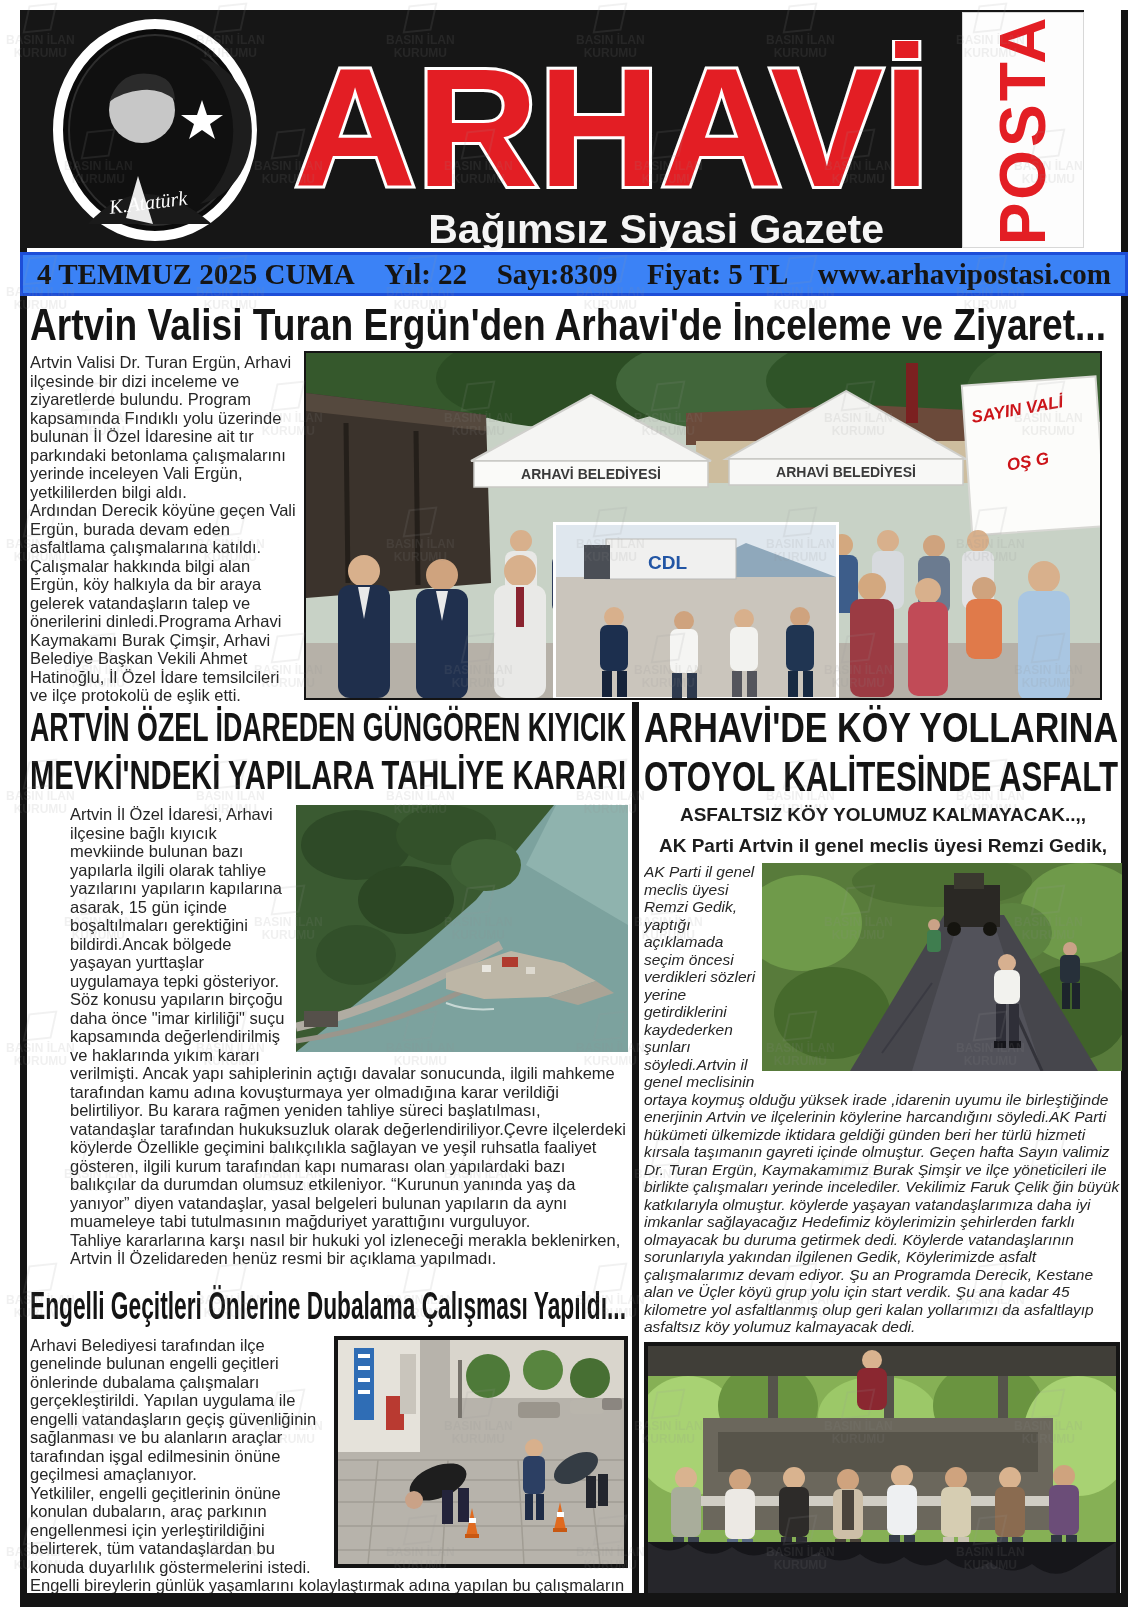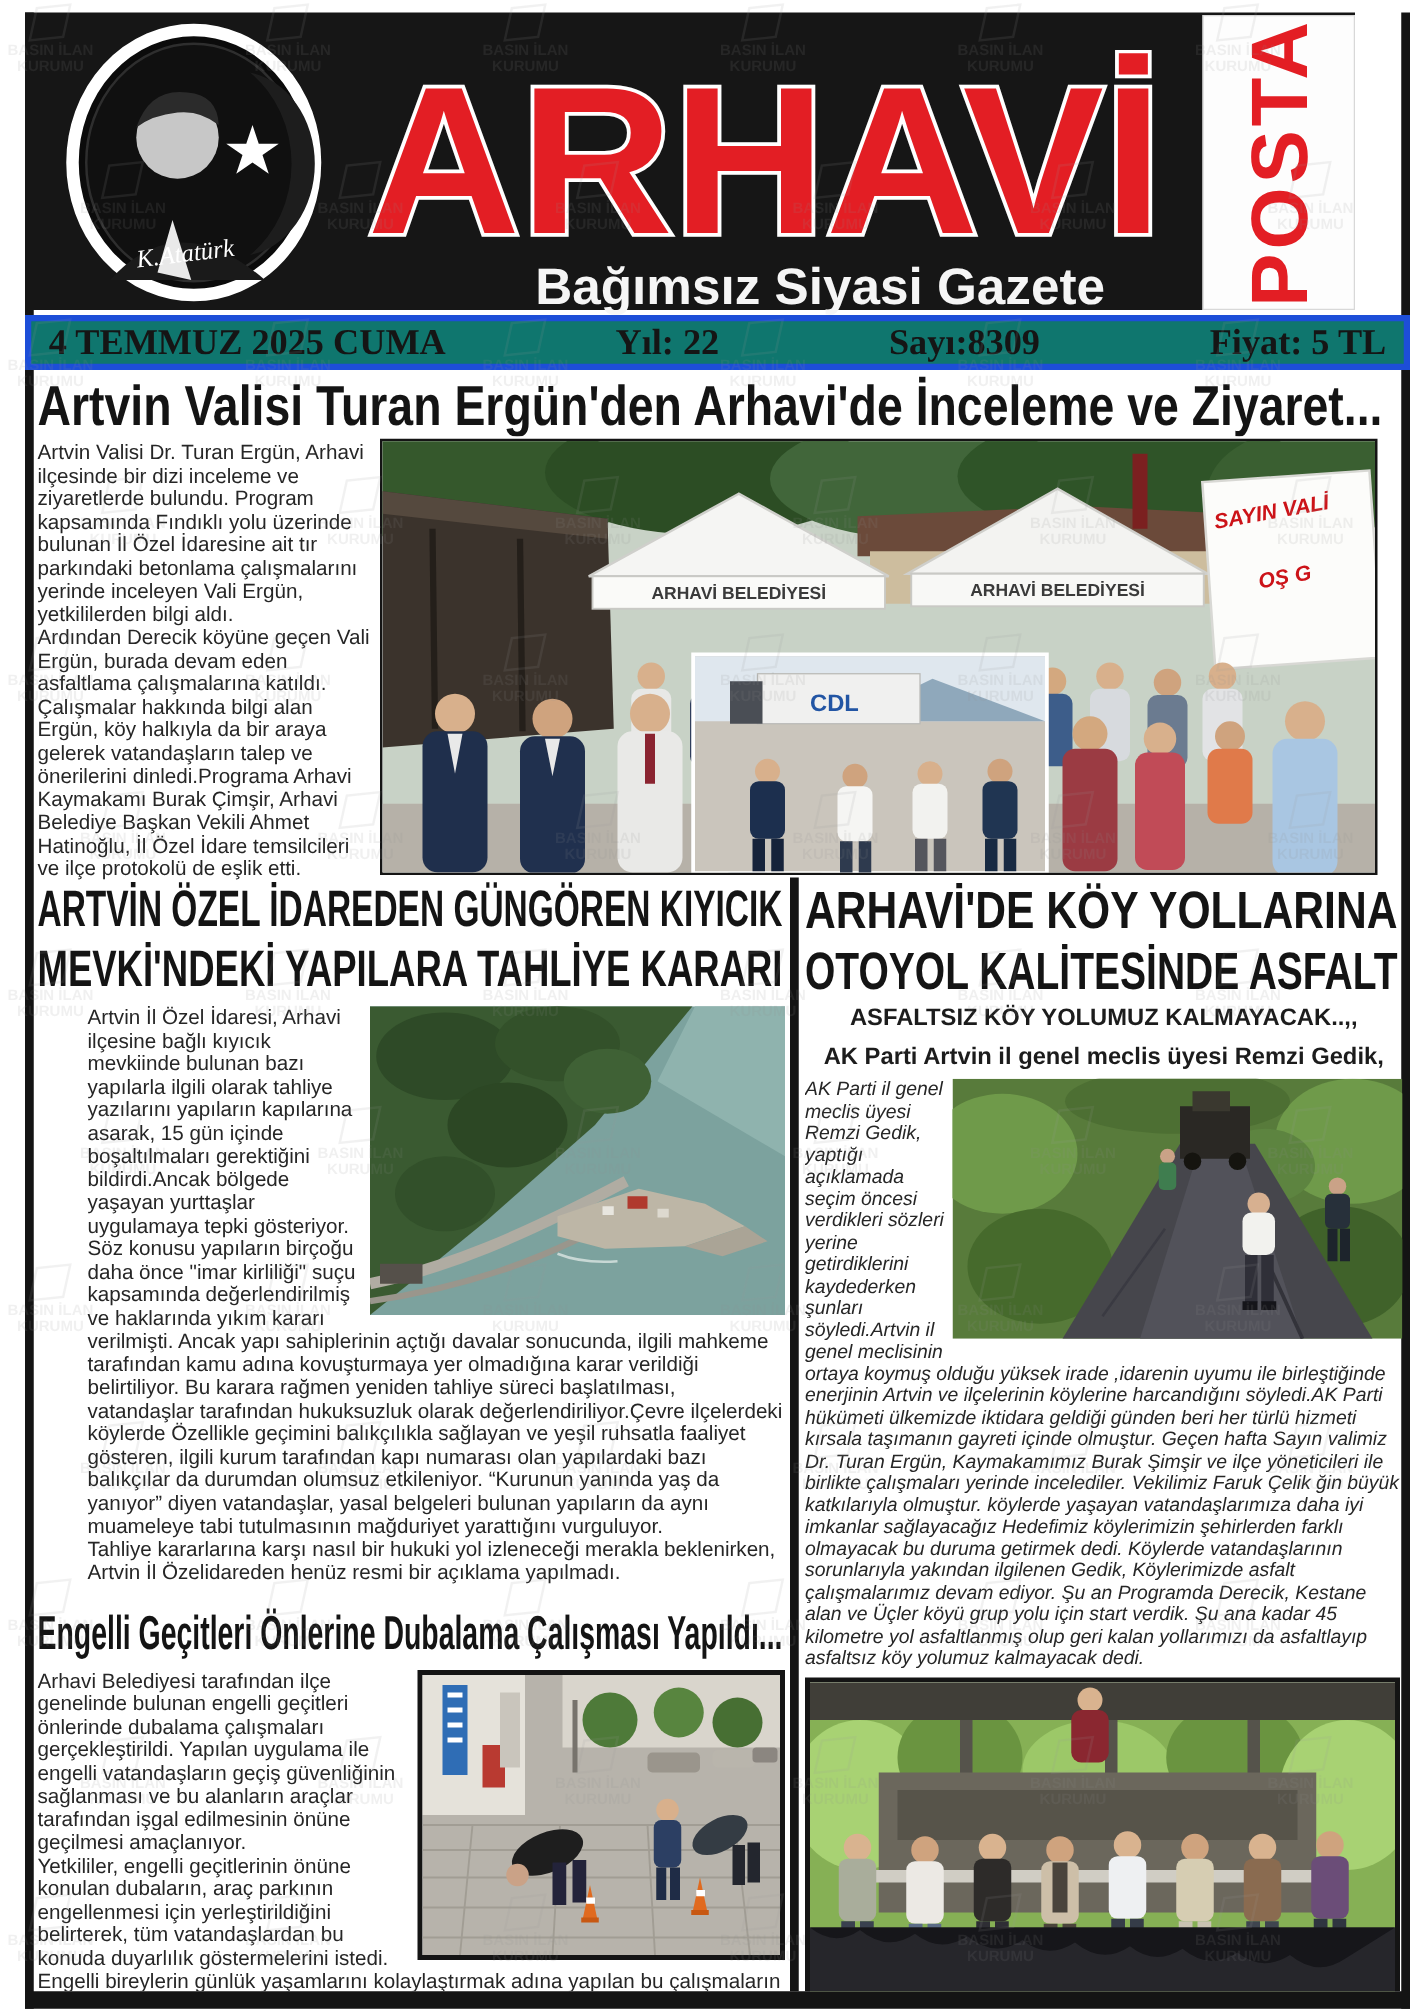--- a/index.html
+++ b/index.html
@@ -9,22 +9,22 @@
   
   .bar{background:#141414;position:absolute;}
   
   .masthead{position:absolute;left:20px;top:10px;width:1064px;height:238px;background:#161616;}
   .posta-strip{position:absolute;left:962px;top:12px;width:120px;height:234px;background:#fdfdfd;
                border:1px solid #d8d8d8;display:flex;align-items:center;justify-content:center;}
   .posta-strip span{transform:rotate(-90deg);font-size:64px;font-weight:bold;color:#e31e24;
                     letter-spacing:3px;white-space:nowrap;font-family:"Liberation Sans",sans-serif;}
   .subtitle{position:absolute;right:200px;top:196px;color:#f5f5f5;font-size:41px;font-weight:bold;}
   
-  .dateline{position:absolute;left:20px;top:252px;width:1108px;height:44px;background:#0f766e;
-            border:5px solid #1d4ed8;box-sizing:border-box;display:flex;align-items:center;
+  .dateline{position:absolute;left:20px;top:252px;width:1108px;height:44px;background:#3b82f6;
+            border:3px solid #1d4ed8;box-sizing:border-box;display:flex;align-items:center;
             justify-content:space-between;padding:0 14px;font-family:"Liberation Serif",serif;
             font-size:29px;font-weight:bold;color:#151515;white-space:nowrap;}
   
   .hl{fill:#141414;font-family:"Liberation Sans",sans-serif;font-weight:bold;}
   svg{display:block;}
   
   .body-txt{font-size:16.5px;line-height:18.5px;color:#262626;white-space:pre-line;text-align:left;}
   .body-sm{font-size:15.5px;line-height:17.5px;font-style:italic;}
   .ph-r{float:right;margin:0 0 5px 7px;}
   .frame2{border:2px solid #141414;box-sizing:content-box;}
@@ -70,20 +70,21 @@
   </div>
   <div class="posta-strip">
     <span>POSTA</span>
   </div>
 
   <div class="dateline">
     <span>4 TEMMUZ 2025 CUMA</span>
     <span>Yıl: 22</span>
     <span>Sayı:8309</span>
     <span>Fiyat: 5 TL</span>
+    <span>www.arhavipostasi.com</span>
   </div>
 
   <svg class="abs" style="left:30px;top:299px;" width="1078" height="50">
     <text class="hl" x="0" y="41" font-size="45" textLength="1076" lengthAdjust="spacingAndGlyphs">Artvin Valisi Turan Ergün'den Arhavi'de İnceleme ve Ziyaret...</text>
   </svg>
 
   <div class="abs clearfix" style="left:30px;top:351px;width:1072px;height:351px;">
 
     <div class="ph-r frame2" style="width:794px;height:345px;margin:0 0 0 6px;">
       <svg width="794" height="345" viewBox="0 0 794 345">

